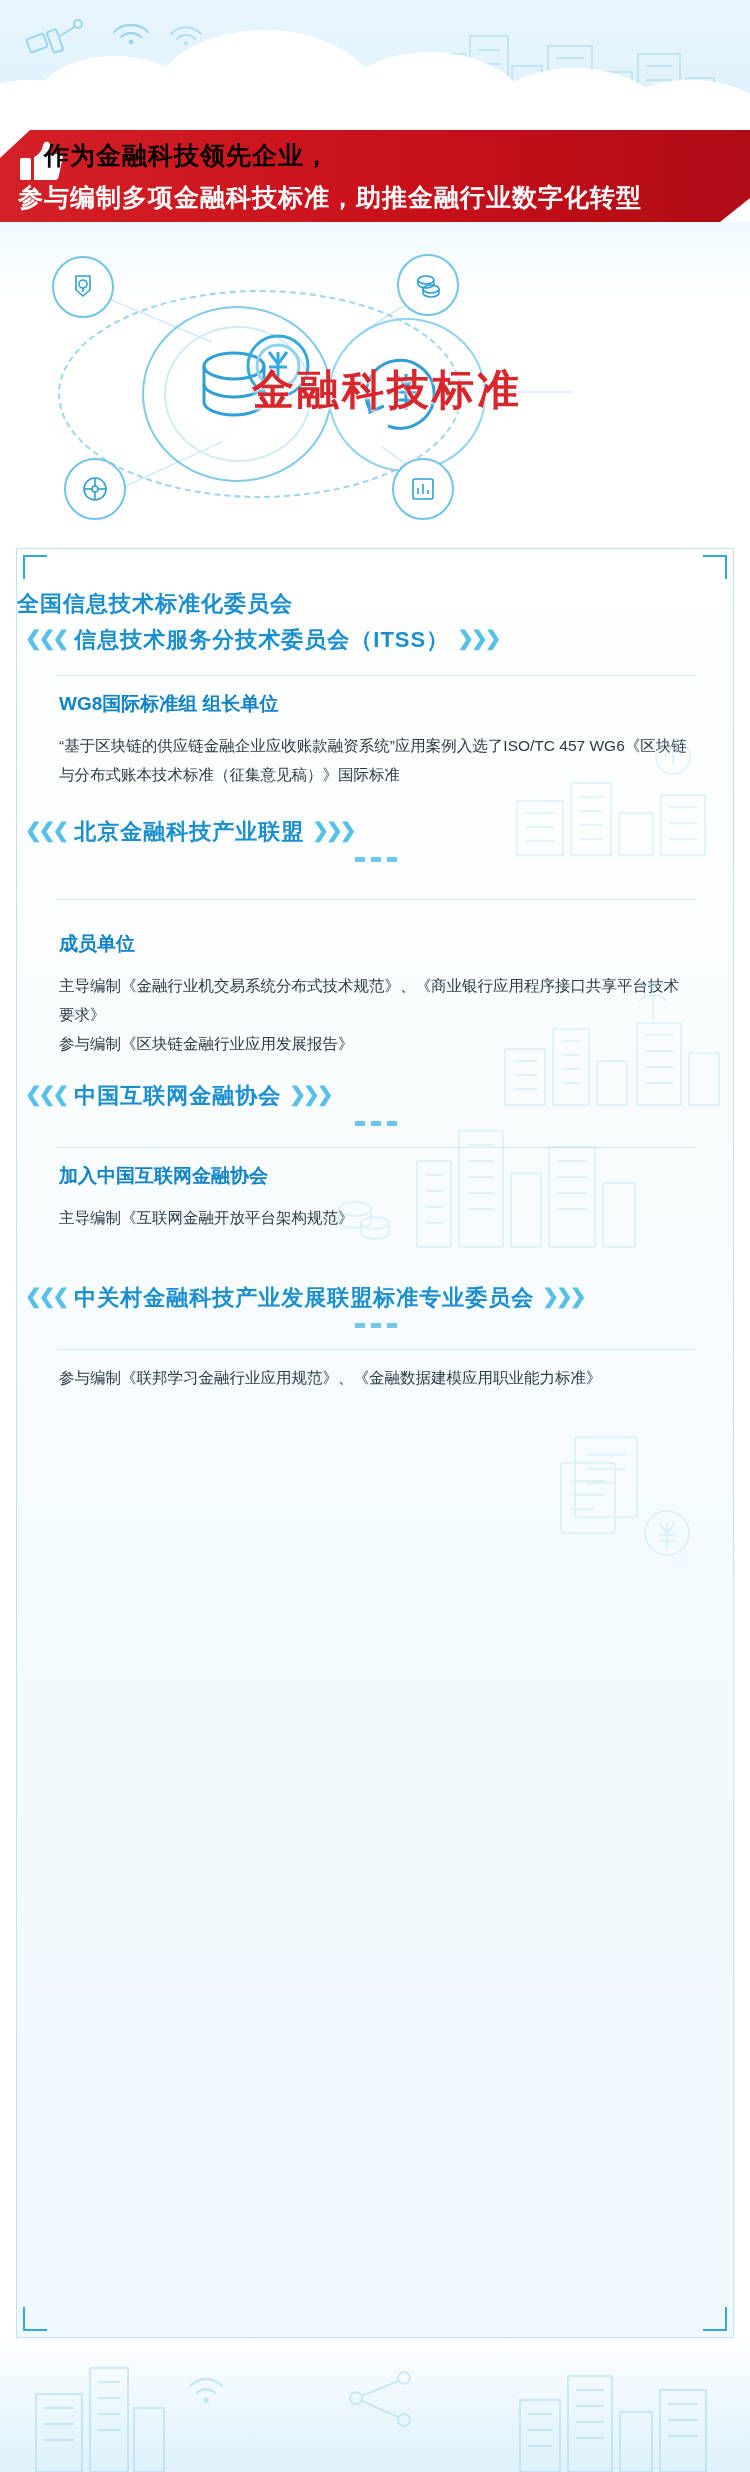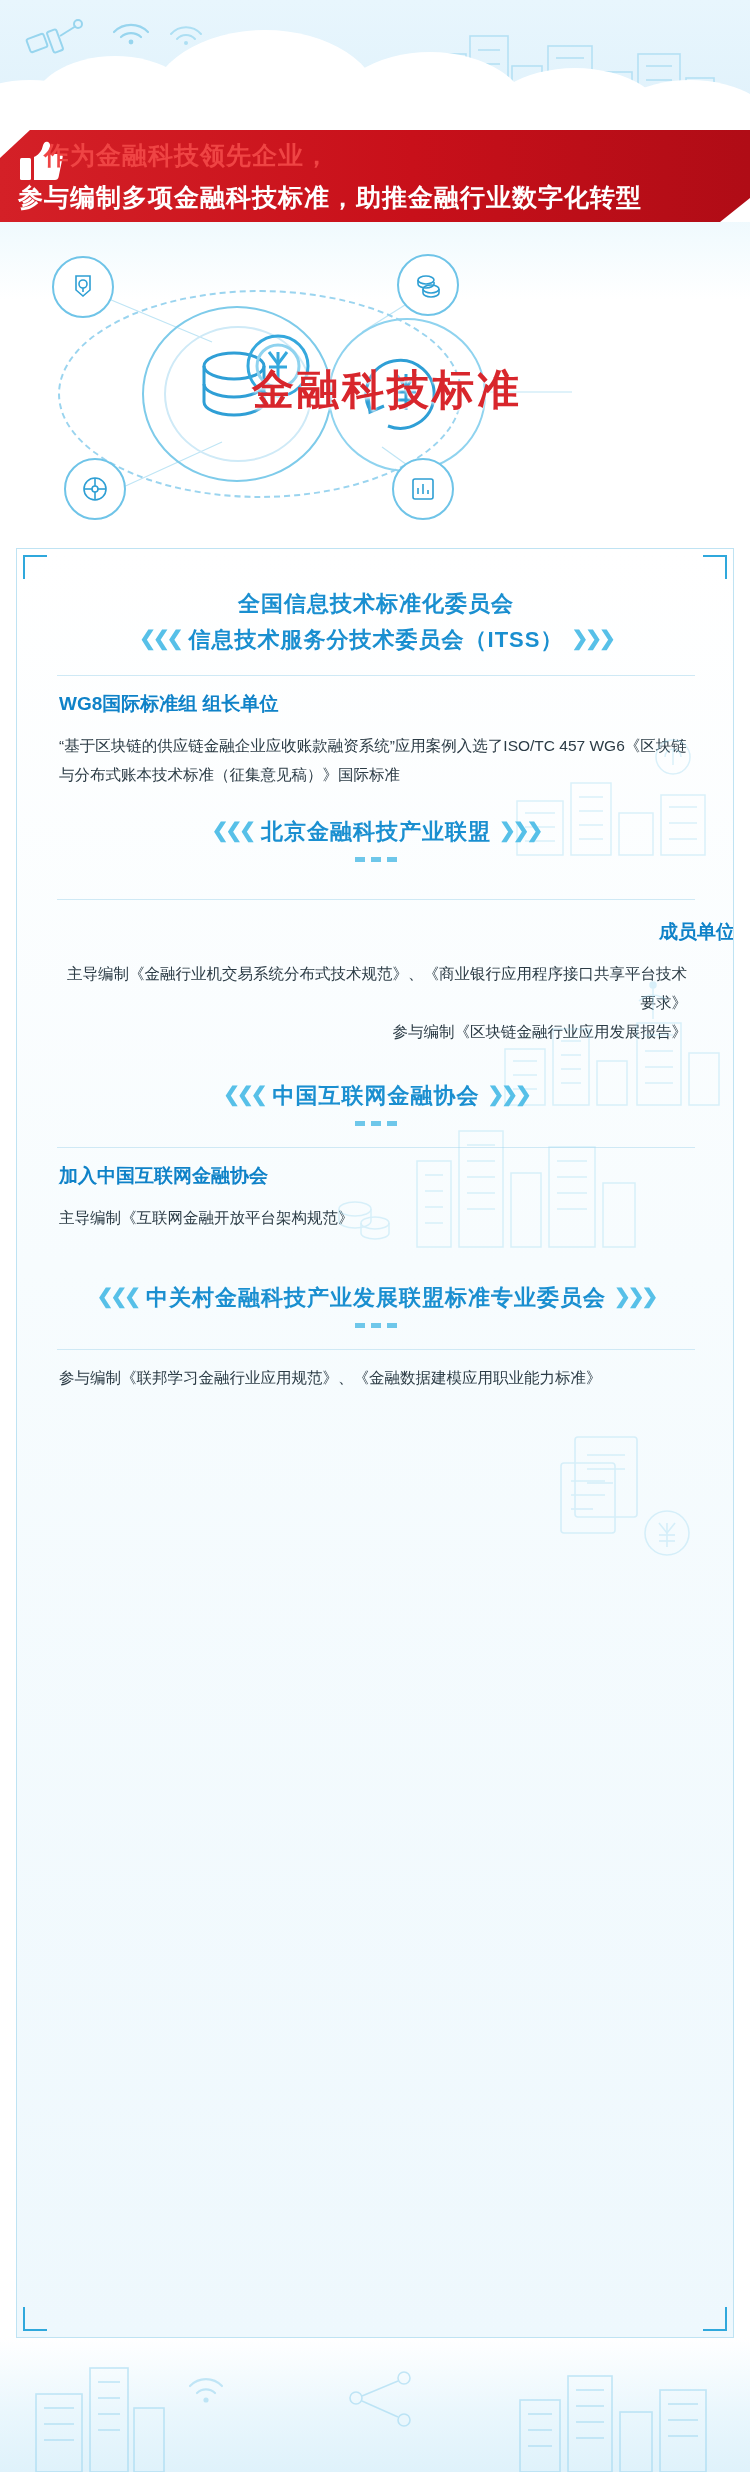--- a/index.html
+++ b/index.html
@@ -83,21 +83,21 @@
   }
   .thumb-icon {
     position: absolute;
     left: 18px; top: 8px;
     width: 46px; height: 46px;
   }
   .banner-text {
     position: absolute;
     left: 44px; top: 4px;
     width: 700px;
-    color: #ef4444;
+    color: #000000;
     font-size: 25px;
     font-weight: bold;
     line-height: 42px;
     letter-spacing: 1px;
     white-space: nowrap;
   }
   .banner-line2 {
     position: absolute;
     left: 18px; top: 46px;
     width: 740px;
@@ -164,21 +164,20 @@
     border: 2px solid #2fa8dc;
   }
   .c-tl { left: 6px; top: 6px; border-right: none; border-bottom: none; }
   .c-tr { right: 6px; top: 6px; border-left: none; border-bottom: none; }
   .c-bl { left: 6px; bottom: 6px; border-right: none; border-top: none; }
   .c-br { right: 6px; bottom: 6px; border-left: none; border-top: none; }
 
   .section { position: absolute; left: 0; width: 718px; }
 
   .sec-head {
-    text-align: center;
     color: #1a8fd0;
     font-size: 22px;
     font-weight: bold;
     letter-spacing: 1px;
     line-height: 34px;
   }
   .sec-head .chev {
     color: #57c0e8;
     font-weight: bold;
     letter-spacing: -3px;
@@ -452,21 +451,21 @@
     </svg>
 
     <div class="section" style="top:264px;">
       <div class="sec-head">
         <span class="chev">❮❮❮</span><span>北京金融科技产业联盟</span><span class="chev">❯❯❯</span>
       </div>
       <div class="dots"><i></i><i></i><i></i></div>
     </div>
     <div class="divider" style="top:350px;"></div>
 
-    <div class="section" style="top:368px;text-align:right;">
+    <div class="section" style="top:380px;">
       <div class="sub-title">成员单位</div>
       <div class="body-text" style="margin-top:12px;">主导编制《金融行业机交易系统分布式技术规范》、《商业银行应用程序接口共享平台技术要求》</div>
       <div class="body-text">参与编制《区块链金融行业应用发展报告》</div>
     </div>
 
     <svg class="deco" style="left:470px; top:430px; width:240px; height:130px;" viewBox="0 0 240 130">
       <g fill="none" stroke="#9bd8f0" stroke-width="1.5">
         <line x1="166" y1="6" x2="166" y2="40"></line>
         <circle cx="166" cy="6" r="3" fill="#9bd8f0"></circle>
         <path d="M152 22 a20 20 0 0 1 28 0"></path>

